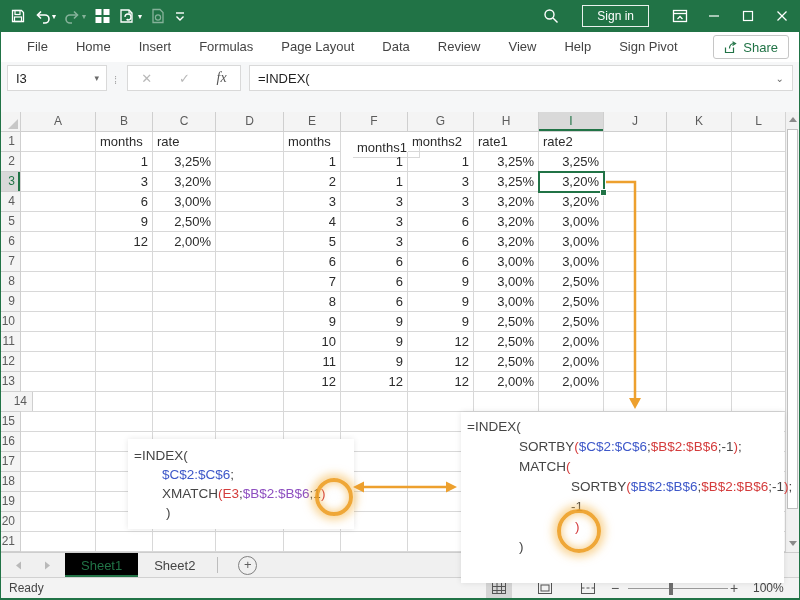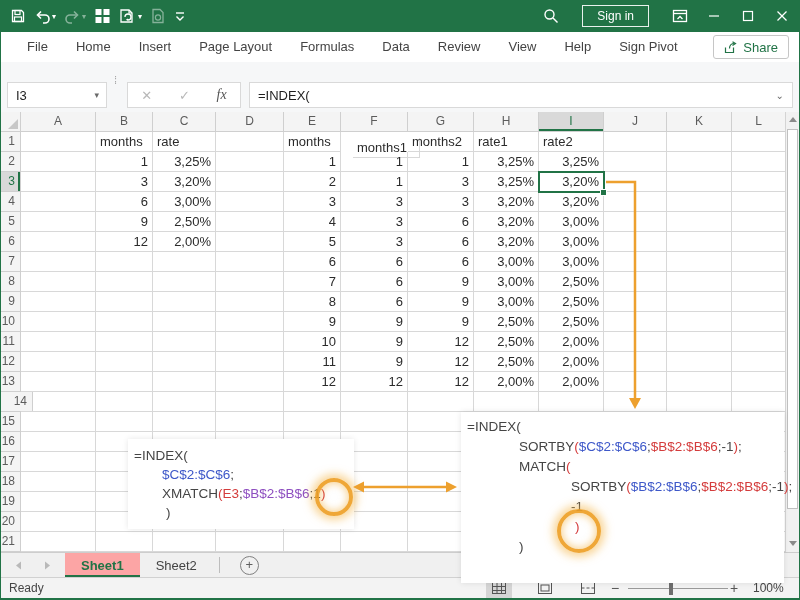--- a/index.html
+++ b/index.html
@@ -19,21 +19,21 @@
   .tb-btn{width:34px;height:32px;display:flex;align-items:center;justify-content:center;color:#fff;font-size:13px;}
   .signin{border:1px solid rgba(255,255,255,.9);color:#fff;font-size:12px;padding:3px 14px;margin:0 14px;}
   
   .ribbonrow{position:absolute;left:0;top:32px;width:100%;height:30px;background:#fff;border-bottom:1px solid #e4e4e4;display:flex;align-items:center;}
   .rtabs{display:flex;align-items:center;padding-left:12px;height:100%;}
   .rtab{padding:0 14px;font-size:13px;color:#444;line-height:30px;white-space:nowrap;}
   .share-btn{position:absolute;right:10px;top:3px;height:22px;display:flex;align-items:center;gap:5px;
              border:1px solid #c6c6c6;border-radius:3px;background:#fff;color:#217346;font-size:13px;padding:0 10px;}
   
   .formularow{position:absolute;left:0;top:62px;width:100%;height:50px;background:#f6f7f8;border-bottom:1px solid #d0d0d0;}
-  .fbox{position:absolute;top:20px;height:26px;background:#fff;border:1px solid #d9d9d9;box-sizing:border-box;display:flex;align-items:center;}
+  .fbox{position:absolute;top:3px;height:26px;background:#fff;border:1px solid #d9d9d9;box-sizing:border-box;display:flex;align-items:center;}
   .namebox{left:6px;width:100px;}
   .namebox .nbtext{flex:1;padding-left:8px;font-size:13px;color:#222;}
   .nbarrow{color:#6a6a6a;font-size:9px;padding-right:7px;}
   .dots{position:absolute;left:113px;top:12px;color:#a9a9a9;font-size:11px;letter-spacing:0;}
   .fbuttons{left:126px;width:114px;justify-content:space-around;}
   .fbtn{font-size:13px;}
   .fx{font-style:italic;font-family:"Liberation Serif",serif;color:#555;font-size:14px;}
   .gray{color:#b8b8b8;}
   .formulabox{left:248px;width:544px;}
   .formulabox .ftext{flex:1;padding-left:8px;font-size:13px;color:#1f1f1f;}
@@ -68,21 +68,21 @@
   .fline{white-space:nowrap;}
   .ring{position:absolute;border-radius:50%;border:4px solid rgba(238,160,38,.92);
         box-shadow:0 0 9px 4px rgba(244,180,70,.55), inset 0 0 7px 2px rgba(244,180,70,.5);z-index:30;}
   #ring-1{left:314px;top:478px;width:30px;height:30px;}
   #ring-neg1{left:556px;top:509px;width:36px;height:36px;}
   #arrows{position:absolute;left:0;top:0;width:800px;height:600px;z-index:40;pointer-events:none;}
   
   .tabbar{position:absolute;left:0;top:552px;width:100%;height:25px;background:#f0f0f0;border-top:1px solid #cdcdcd;box-sizing:border-box;display:flex;align-items:stretch;z-index:6;}
   .tabnav{display:flex;align-items:center;gap:22px;padding:0 14px 0 14px;}
   .sheettab{display:flex;align-items:center;padding:0 16px;font-size:13px;color:#444;}
-  .sheettab.active{background:#fca5a5;color:#217346;font-weight:bold;box-shadow:inset 0 -2px 0 #217346;}
+  .sheettab.active{background:#000000;color:#217346;font-weight:normal;box-shadow:inset 0 -2px 0 #217346;}
   .tabdiv{width:1px;background:#bdbdbd;margin:4px 6px;}
   .plusbtn{width:17px;height:17px;border:1px solid #808080;border-radius:50%;color:#5f5f5f;font-size:13px;line-height:15px;text-align:center;align-self:center;margin-left:14px;}
   
   .statusbar{position:absolute;left:0;top:577px;width:100%;height:21px;background:#f3f3f3;border-top:1px solid #d1d1d1;box-sizing:border-box;font-size:12px;color:#454545;z-index:6;}
   .ready{position:absolute;left:8px;top:3px;}
   .viewbtn{position:absolute;top:0;width:26px;height:20px;display:flex;align-items:center;justify-content:center;}
   .viewbtn.active{background:#d5d5d5;}
   .zminus{position:absolute;left:610px;top:2px;font-size:14px;color:#555;}
   .ztrack{position:absolute;left:627px;top:10px;width:100px;height:1px;background:#9a9a9a;}
   .zhandle{position:absolute;left:668px;top:4px;width:4px;height:13px;background:#6e6e6e;}
@@ -179,22 +179,22 @@
           </svg>
       </span>
     </div>
   </div>
 
   <div class="ribbonrow">
     <div class="rtabs" id="ribbon-tabs">
         <div class="rtab">File</div>
         <div class="rtab">Home</div>
         <div class="rtab">Insert</div>
+        <div class="rtab">Formulas</div>
         <div class="rtab">Page Layout</div>
-        <div class="rtab">Formulas</div>
         <div class="rtab">Data</div>
         <div class="rtab">Review</div>
         <div class="rtab">View</div>
         <div class="rtab">Help</div>
         <div class="rtab">Sign Pivot</div>
       </div>
     <div class="share-btn">
       <svg width="14" height="13" viewBox="0 0 14 13">
           <path d="M1.5 6.5 v5 h8 v-5" fill="none" stroke="#217346" stroke-width="1.2"></path>
           <path d="M5.5 7.5 C5.5 4 7 2.5 10.5 2.5" fill="none" stroke="#217346" stroke-width="1.2"></path>

